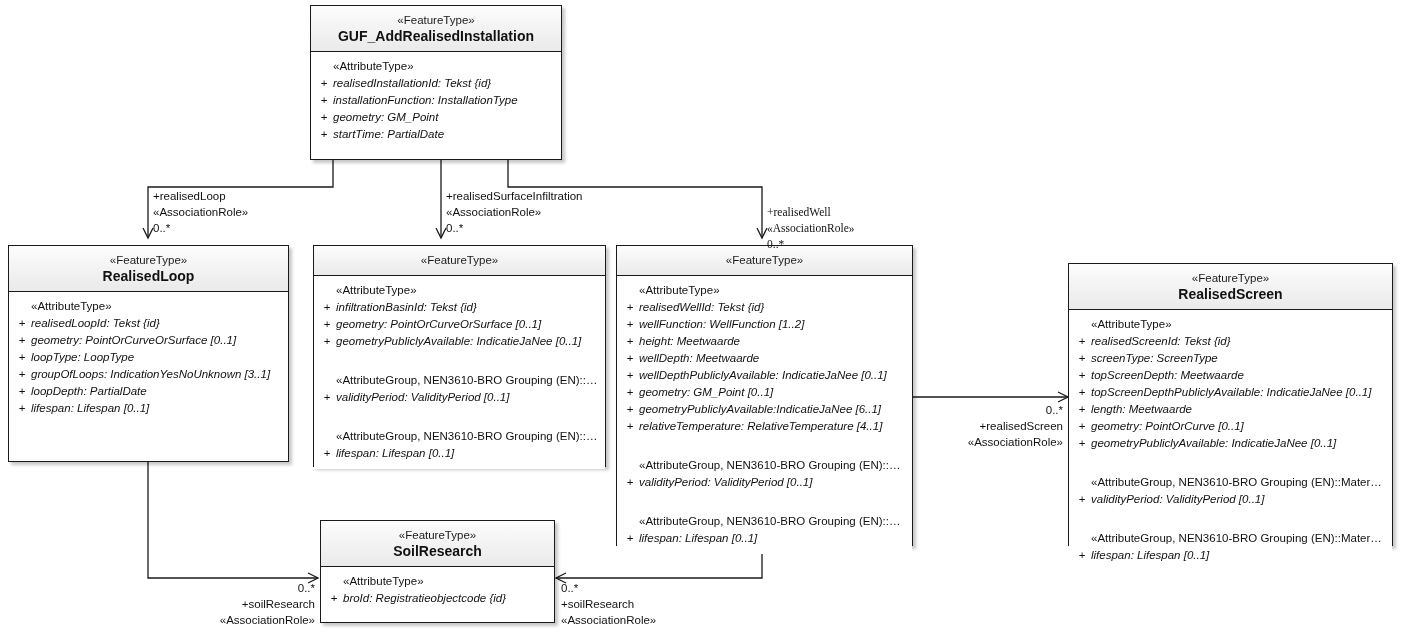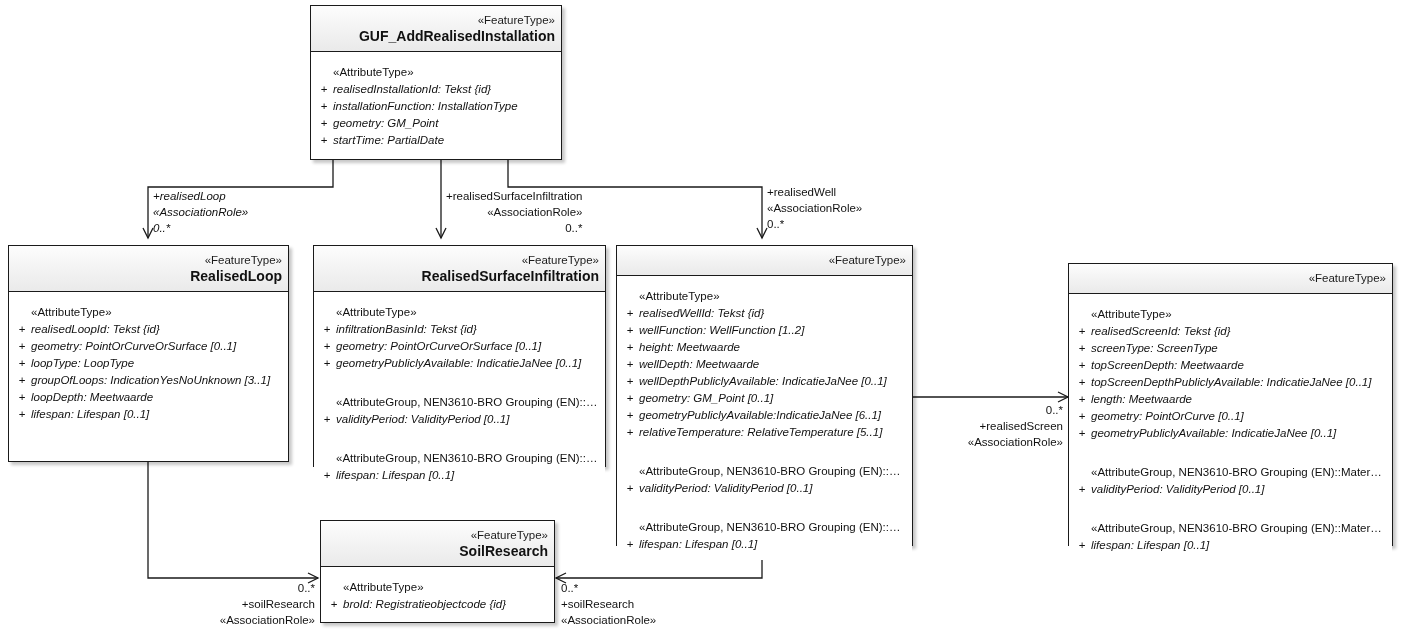--- a/index.html
+++ b/index.html
@@ -27,21 +27,21 @@
     box-sizing:border-box;
     border:1.5px solid #1a1a1a;
     background:#ffffff;
     box-shadow:3px 3px 3px rgba(0,0,0,0.22);
     z-index:5;
   }
   .umlbox .hdr{
     box-sizing:border-box;
     border-bottom:1.5px solid #1a1a1a;
     background:linear-gradient(to bottom,#fdfdfd 0%,#f2f2f2 55%,#eaeaea 100%);
-    text-align:right;
+    text-align:center;
     padding:7px 6px 7px 6px;
   }
   .umlbox .hdr .stereo{
     font-size:11.5px;
     color:#1a1a1a;
     line-height:15px;
     white-space:nowrap;
   }
   .umlbox .hdr .cname{
     font-size:14px;
@@ -71,21 +71,21 @@
   }
   .attrline .txt{flex:1 1 auto;font-style:italic;}
   .grouphdr{
     font-size:11.5px;
     color:#111;
     line-height:17px;
     padding-left:18px;
     white-space:nowrap;
     margin-top:22px;
   }
-  .grouphdr.first{margin-top:6px;}
+  .grouphdr.first{margin-top:0;}
 
   
   .edgelbl{
     position:absolute;
     font-size:11.5px;
     color:#111;
     line-height:16px;
     white-space:nowrap;
     z-index:6;
   }
@@ -172,33 +172,32 @@
       <div class="attrline">
         <span class="vis">+</span>
         <span class="txt">loopType: LoopType</span>
       </div>
       <div class="attrline">
         <span class="vis">+</span>
         <span class="txt">groupOfLoops: IndicationYesNoUnknown [3..1]</span>
       </div>
       <div class="attrline">
         <span class="vis">+</span>
-        <span class="txt">loopDepth: Meetwaarde</span>
+        <span class="txt">loopDepth: PartialDate</span>
       </div>
       <div class="attrline">
         <span class="vis">+</span>
         <span class="txt">lifespan: Lifespan [0..1]</span>
       </div>
     </div>
   </div>
 
   <div class="umlbox" style="left:313px;top:245px;width:293px;height:222px;">
     <div class="hdr">
       <div class="stereo">«FeatureType»</div>
-      <div class="cname">RealisedSurfaceInfiltration</div>
     </div>
     <div class="body">
       <div class="grouphdr first">«AttributeType»</div>
       <div class="attrline">
         <span class="vis">+</span>
         <span class="txt">infiltrationBasinId: Tekst {id}</span>
       </div>
       <div class="attrline">
         <span class="vis">+</span>
         <span class="txt">geometry: PointOrCurveOrSurface [0..1]</span>
@@ -249,38 +248,39 @@
       <div class="attrline">
         <span class="vis">+</span>
         <span class="txt">geometry: GM_Point [0..1]</span>
       </div>
       <div class="attrline">
         <span class="vis">+</span>
         <span class="txt">geometryPubliclyAvailable:IndicatieJaNee [6..1]</span>
       </div>
       <div class="attrline">
         <span class="vis">+</span>
-        <span class="txt">relativeTemperature: RelativeTemperature [5..1]</span>
+        <span class="txt">relativeTemperature: RelativeTemperature [4..1]</span>
       </div>
       <div class="grouphdr">«AttributeGroup, NEN3610-BRO Grouping (EN)::…</div>
       <div class="attrline">
         <span class="vis">+</span>
         <span class="txt">validityPeriod: ValidityPeriod [0..1]</span>
       </div>
       <div class="grouphdr">«AttributeGroup, NEN3610-BRO Grouping (EN)::…</div>
       <div class="attrline">
         <span class="vis">+</span>
         <span class="txt">lifespan: Lifespan [0..1]</span>
       </div>
     </div>
   </div>
 
   <div class="umlbox" style="left:1068px;top:263px;width:325px;height:283px;">
     <div class="hdr">
       <div class="stereo">«FeatureType»</div>
+      <div class="cname">RealisedScreen</div>
     </div>
     <div class="body">
       <div class="grouphdr first">«AttributeType»</div>
       <div class="attrline">
         <span class="vis">+</span>
         <span class="txt">realisedScreenId: Tekst {id}</span>
       </div>
       <div class="attrline">
         <span class="vis">+</span>
         <span class="txt">screenType: ScreenType</span>
@@ -325,33 +325,33 @@
     </div>
     <div class="body">
       <div class="grouphdr first">«AttributeType»</div>
       <div class="attrline">
         <span class="vis">+</span>
         <span class="txt">broId: Registratieobjectcode {id}</span>
       </div>
     </div>
   </div>
 
-  <div class="edgelbl" style="left:153px;top:188px;font-style:italic;">
+  <div class="edgelbl" style="left:153px;top:188px;">
     <div>+realisedLoop</div>
     <div>«AssociationRole»</div>
     <div>0..*</div>
   </div>
 
-  <div class="edgelbl" style="left:446px;top:188px;text-align:right;">
+  <div class="edgelbl" style="left:446px;top:188px;">
     <div>+realisedSurfaceInfiltration</div>
     <div>«AssociationRole»</div>
     <div>0..*</div>
   </div>
 
-  <div class="edgelbl" style="left:767px;top:184px;">
+  <div class="edgelbl" style="left:767px;top:204px;font-family:Liberation Serif, serif;">
     <div>+realisedWell</div>
     <div>«AssociationRole»</div>
     <div>0..*</div>
   </div>
 
   <div class="edgelbl r" style="left:915px;top:402px;width:148px;">
     <div>0..*</div>
     <div>+realisedScreen</div>
     <div>«AssociationRole»</div>
   </div>

